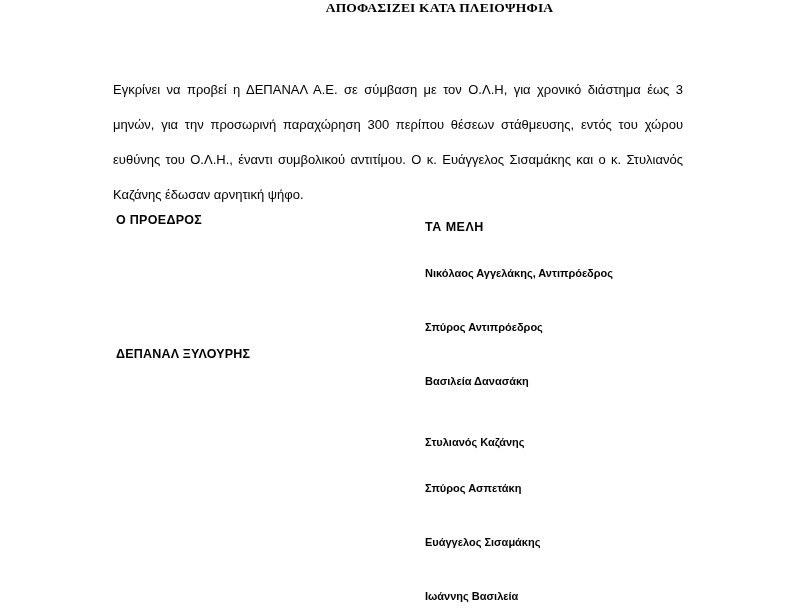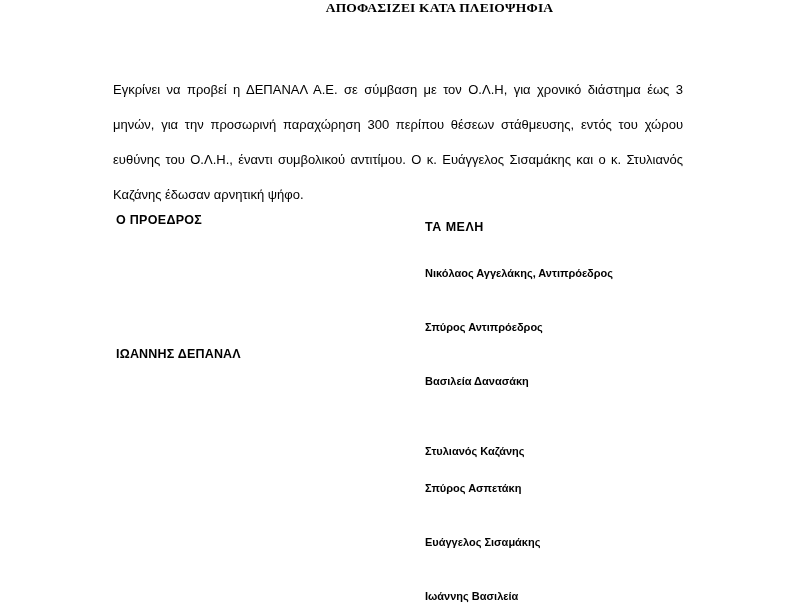--- a/index.html
+++ b/index.html
@@ -97,29 +97,29 @@
 <div class="page">
 
   <div class="heading">ΑΠΟΦΑΣΙΖΕΙ ΚΑΤΑ ΠΛΕΙΟΨΗΦΙΑ</div>
 
   <div class="body-para">Εγκρίνει να προβεί η ΔΕΠΑΝΑΛ Α.Ε. σε σύμβαση με τον Ο.Λ.Η, για χρονικό διάστημα έως 3 μηνών, για την προσωρινή παραχώρηση 300 περίπου θέσεων στάθμευσης, εντός του χώρου ευθύνης του Ο.Λ.Η., έναντι συμβολικού αντιτίμου. Ο κ. Ευάγγελος Σισαμάκης και ο κ. Στυλιανός Καζάνης έδωσαν αρνητική ψήφο.</div>
 
   <div class="sig-block">
 
     <div class="col-left">
       <div class="label-bold">Ο  ΠΡΟΕΔΡΟΣ</div>
-      <div class="president-name">ΙΩΑΝΝΗΣ ΔΕΠΑΝΑΛ</div>
+      <div class="president-name">ΔΕΠΑΝΑΛ ΞΥΛΟΥΡΗΣ</div>
     </div>
 
     <div class="col-right">
       <div class="members-title">ΤΑ   ΜΕΛΗ</div>
       <div class="member" style="top:54px;">Νικόλαος Αγγελάκης, Αντιπρόεδρος</div>
       <div class="member" style="top:108px;">Σπύρος Αντιπρόεδρος</div>
       <div class="member" style="top:162px;">Βασιλεία Δανασάκη</div>
-      <div class="member" style="top:232px;">Στυλιανός Καζάνης</div>
+      <div class="member" style="top:223px;">Στυλιανός Καζάνης</div>
       <div class="member" style="top:269px;">Σπύρος Ασπετάκη</div>
       <div class="member" style="top:323px;">Ευάγγελος Σισαμάκης</div>
       <div class="member" style="top:377px;">Ιωάννης Βασιλεία</div>
     </div>
 
   </div>
 
 </div>
 
 </body></html>

